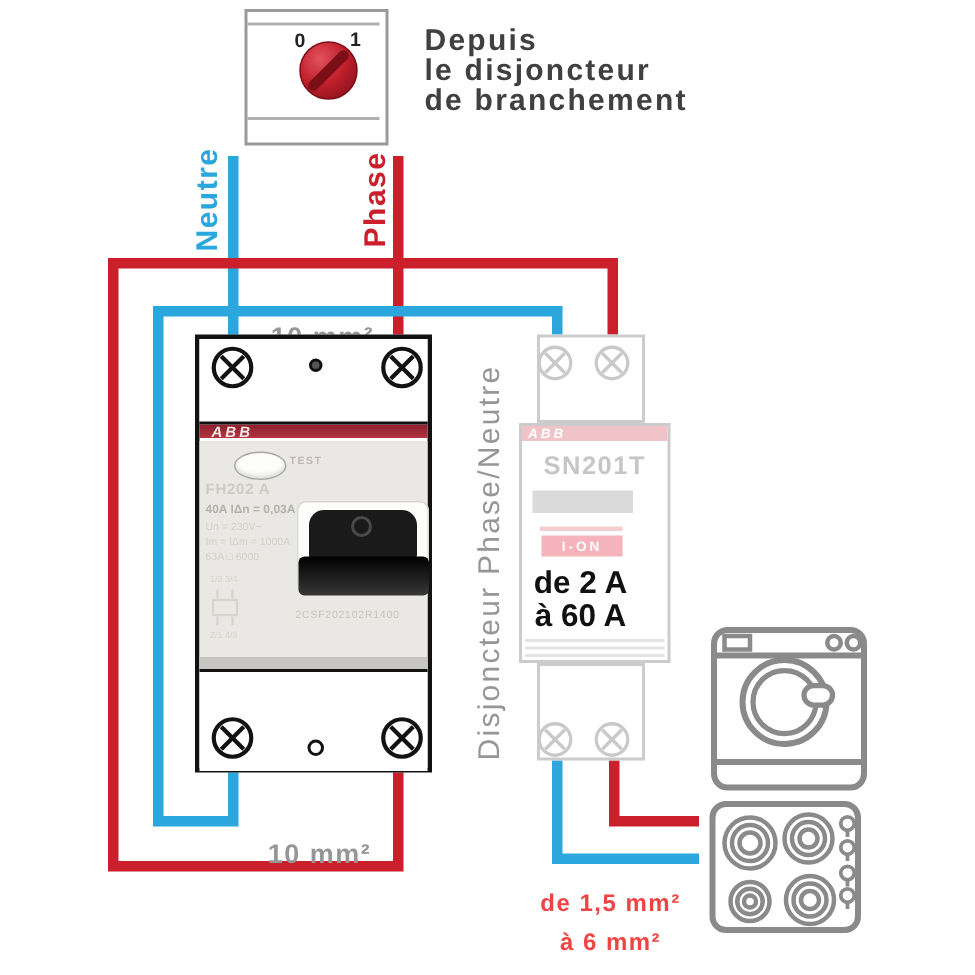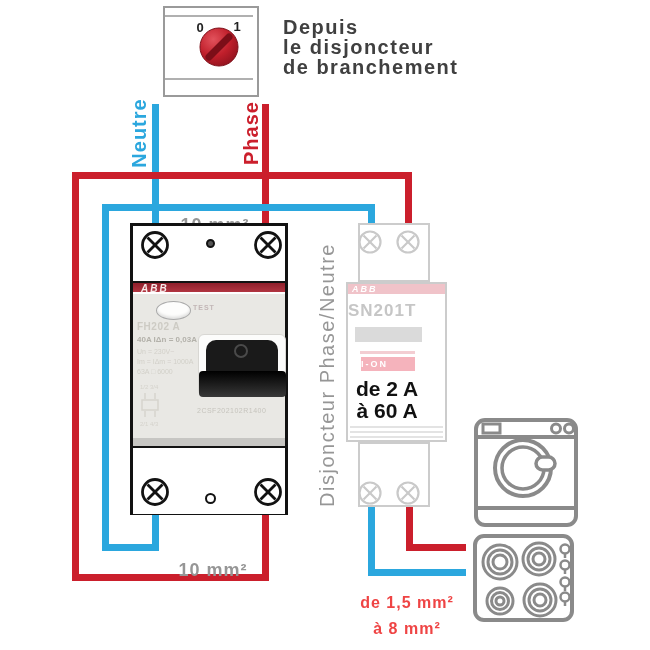--- a/index.html
+++ b/index.html
@@ -48,26 +48,26 @@
   .dotterm{left:72.5px;top:12.5px;width:9px;height:9px;border:2px solid #121212;background:#555;
            border-radius:50%;box-sizing:border-box;}
   .holebot{left:71.5px;top:44.5px;width:11px;height:11px;border:2.5px solid #121212;background:#fff;
            border-radius:50%;box-sizing:border-box;}
 
   
   .ghostbox{border:2px solid #cccccc;background:#fff;box-sizing:border-box;}
   #cb-band{left:0;top:0;width:97px;height:10px;background:#f0c3c9;color:#fff;
            font-size:9px;font-weight:bold;font-style:italic;letter-spacing:2px;line-height:10px;
            padding-left:4px;box-sizing:border-box;}
-  #cb-model{left:0;top:17px;width:97px;text-align:left;font-size:17px;font-weight:bold;
+  #cb-model{left:0;top:17px;width:97px;text-align:center;font-size:17px;font-weight:bold;
             color:#c6c6c6;letter-spacing:1px;}
   #cb-toggle{left:7px;top:43px;width:67px;height:15px;background:#dadada;}
   #cb-pinkline{left:12px;top:67px;width:55px;height:3px;background:#f3cdd2;}
   #cb-on{left:13px;top:73px;width:54px;height:14px;background:#f5b3bc;color:#fff;
-         font-size:9px;font-weight:bold;letter-spacing:2px;text-align:left;line-height:14px;}
+         font-size:9px;font-weight:bold;letter-spacing:2px;text-align:center;line-height:14px;}
   #cb-rating{left:0;top:94px;width:78px;text-align:center;font-size:21px;line-height:22px;
              font-weight:bold;color:#111;}
   .cbline{left:2px;width:93px;height:1.5px;background:#e3e3e3;}
 
   #caption-vert{left:327px;top:375px;font-size:20px;color:#969696;letter-spacing:1.5px;}
   .wirelabel{font-size:20px;font-weight:bold;letter-spacing:1px;}
 </style>
 </head>
 <body>
 
@@ -108,21 +108,21 @@
     <div>Depuis</div>
     <div>le disjoncteur</div>
     <div>de branchement</div>
   </div>
 
   <div class="abs vlabel wirelabel" style="left:139px;top:133px;color:#2BA7DE">Neutre</div>
   <div class="abs vlabel wirelabel" style="left:251px;top:133px;color:#CB1F2C">Phase</div>
   <div class="abs ctr gauge nowrap" style="left:215px;top:192px">10 mm²</div>
   <div class="abs ctr gauge nowrap" style="left:213px;top:537px">10 mm²</div>
   <div class="abs ctr gauge2 nowrap" style="left:407px;top:603px">de 1,5 mm²</div>
-  <div class="abs ctr gauge2 nowrap" style="left:407px;top:629px">à 8 mm²</div>
+  <div class="abs ctr gauge2 nowrap" style="left:407px;top:629px">à 6 mm²</div>
 
   <div id="rcd" class="abs">
 
     <div class="abs sect" style="top:0;height:55px;background:#fff">
       <svg class="abs" style="left:7px;top:4px" width="30" height="30" viewBox="0 0 30 30">
         <circle cx="15" cy="15" r="12.5" fill="#fff" stroke="#121212" stroke-width="2.8"></circle>
         <line x1="7.5" y1="7.5" x2="22.5" y2="22.5" stroke="#121212" stroke-width="2.8"></line>
         <line x1="22.5" y1="7.5" x2="7.5" y2="22.5" stroke="#121212" stroke-width="2.8"></line>
       </svg>
       <div class="abs dotterm"></div>

